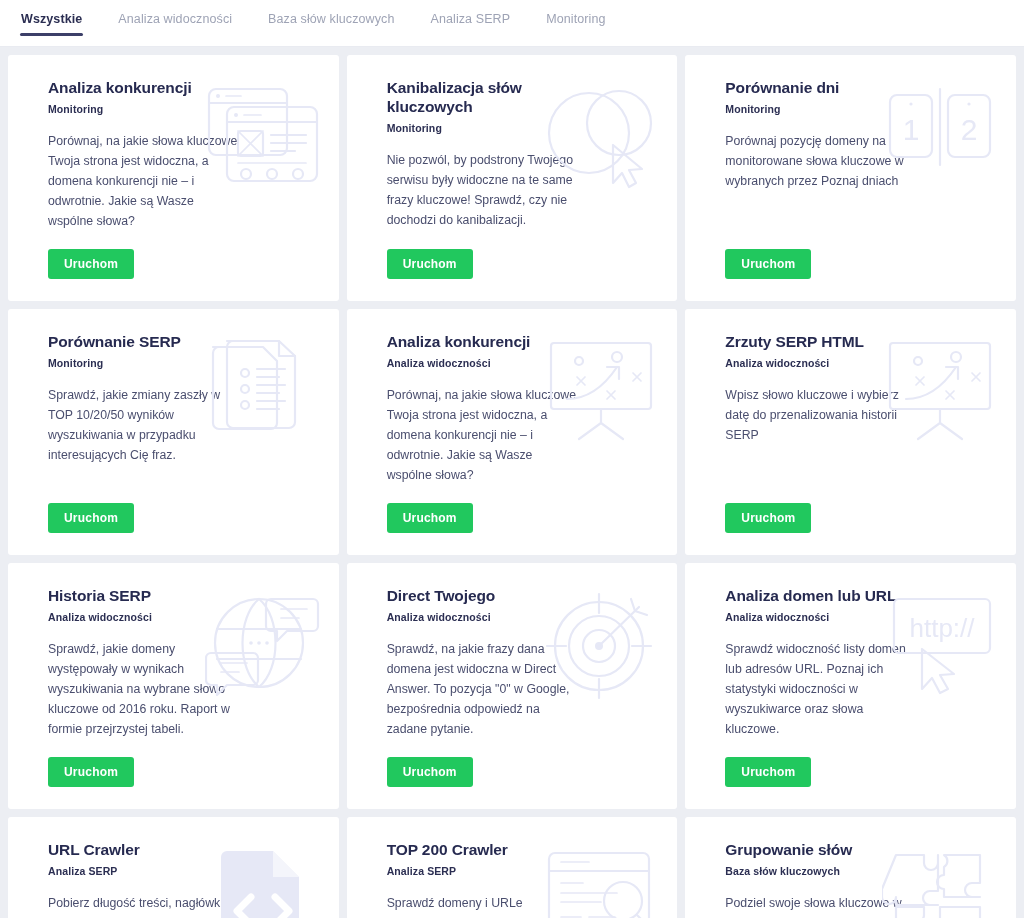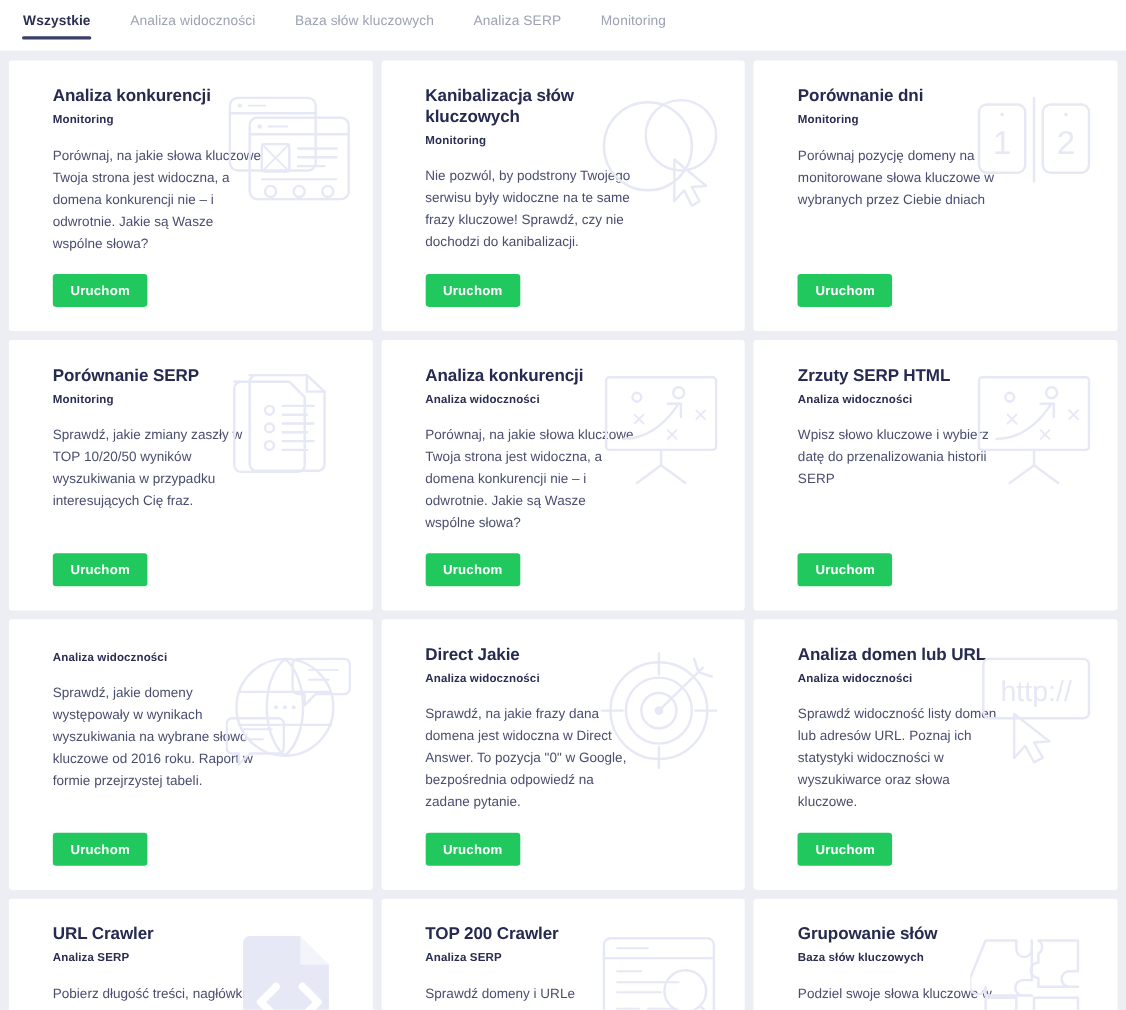--- a/index.html
+++ b/index.html
@@ -198,21 +198,21 @@
       </svg>
     </div>
     <div class="card-cta">
       <button class="btn-run">Uruchom</button>
     </div>
   </section>
 
   <section class="card row1">
     <h3 class="card-title">Porównanie dni</h3>
     <div class="card-cat">Monitoring</div>
-    <p class="card-desc">Porównaj pozycję domeny na monitorowane słowa kluczowe w wybranych przez Ciebie dniach</p>
+    <p class="card-desc">Porównaj pozycję domeny na monitorowane słowa kluczowe w wybranych przez Poznaj dniach</p>
     <div class="illus">
       <svg viewBox="0 0 116 110" aria-hidden="true">
         <rect class="il-stroke" x="8" y="12" width="42" height="62" rx="7"></rect>
         <rect class="il-stroke" x="66" y="12" width="42" height="62" rx="7"></rect>
         <path class="il-stroke" d="M58 6 V82"></path>
         <circle class="il-fill" cx="29" cy="21" r="1.6"></circle>
         <circle class="il-fill" cx="87" cy="21" r="1.6"></circle>
         <text x="29" y="57" text-anchor="middle" font-family="Liberation Sans, sans-serif" font-size="30" fill="currentColor">1</text>
         <text x="87" y="57" text-anchor="middle" font-family="Liberation Sans, sans-serif" font-size="30" fill="currentColor">2</text>
       </svg>
@@ -280,20 +280,21 @@
         <path class="il-stroke" d="M24 62 C40 62 58 54 74 30"></path>
         <path class="il-stroke" d="M64 30 H76 V42"></path>
       </svg>
     </div>
     <div class="card-cta">
       <button class="btn-run">Uruchom</button>
     </div>
   </section>
 
   <section class="card">
+    <h3 class="card-title">Historia SERP</h3>
     <div class="card-cat">Analiza widoczności</div>
     <p class="card-desc">Sprawdź, jakie domeny występowały w wynikach wyszukiwania na wybrane słowo kluczowe od 2016 roku. Raport w formie przejrzystej tabeli.</p>
     <div class="illus">
       <svg viewBox="0 0 116 110" aria-hidden="true">
         <circle class="il-stroke" cx="54" cy="52" r="44"></circle>
         <path class="il-stroke" d="M54 8 C32 26 32 78 54 96 C76 78 76 26 54 8"></path>
         <path class="il-stroke" d="M12 38 H96 M12 68 H96"></path>
         <path class="il-stroke" d="M66 8 h42 a5 5 0 0 1 5 5 v22 a5 5 0 0 1 -5 5 h-26 l-10 10 v-10 h-6 a5 5 0 0 1 -5 -5 v-22 a5 5 0 0 1 5 -5 z" fill="#fff"></path>
         <path class="il-thin" d="M76 18 H102 M76 27 H94"></path>
         <path class="il-stroke" d="M6 62 h42 a5 5 0 0 1 5 5 v22 a5 5 0 0 1 -5 5 h-26 l-10 10 v-10 h-6 a5 5 0 0 1 -5 -5 v-22 a5 5 0 0 1 5 -5 z" fill="#fff"></path>
@@ -302,21 +303,21 @@
         <circle class="il-fill" cx="54" cy="52" r="1.8"></circle>
         <circle class="il-fill" cx="62" cy="52" r="1.8"></circle>
       </svg>
     </div>
     <div class="card-cta">
       <button class="btn-run">Uruchom</button>
     </div>
   </section>
 
   <section class="card">
-    <h3 class="card-title">Direct Jakie</h3>
+    <h3 class="card-title">Direct Twojego</h3>
     <div class="card-cat">Analiza widoczności</div>
     <p class="card-desc">Sprawdź, na jakie frazy dana domena jest widoczna w Direct Answer. To pozycja "0" w Google, bezpośrednia odpowiedź na zadane pytanie.</p>
     <div class="illus">
       <svg viewBox="0 0 116 110" aria-hidden="true">
         <circle class="il-stroke" cx="56" cy="55" r="44"></circle>
         <circle class="il-stroke" cx="56" cy="55" r="30"></circle>
         <circle class="il-stroke" cx="56" cy="55" r="16"></circle>
         <circle class="il-fill" cx="56" cy="55" r="4"></circle>
         <path class="il-stroke" d="M56 3 V22 M56 88 V107 M4 55 H23 M89 55 H108"></path>
         <path class="il-stroke" d="M56 55 L96 16"></path>

